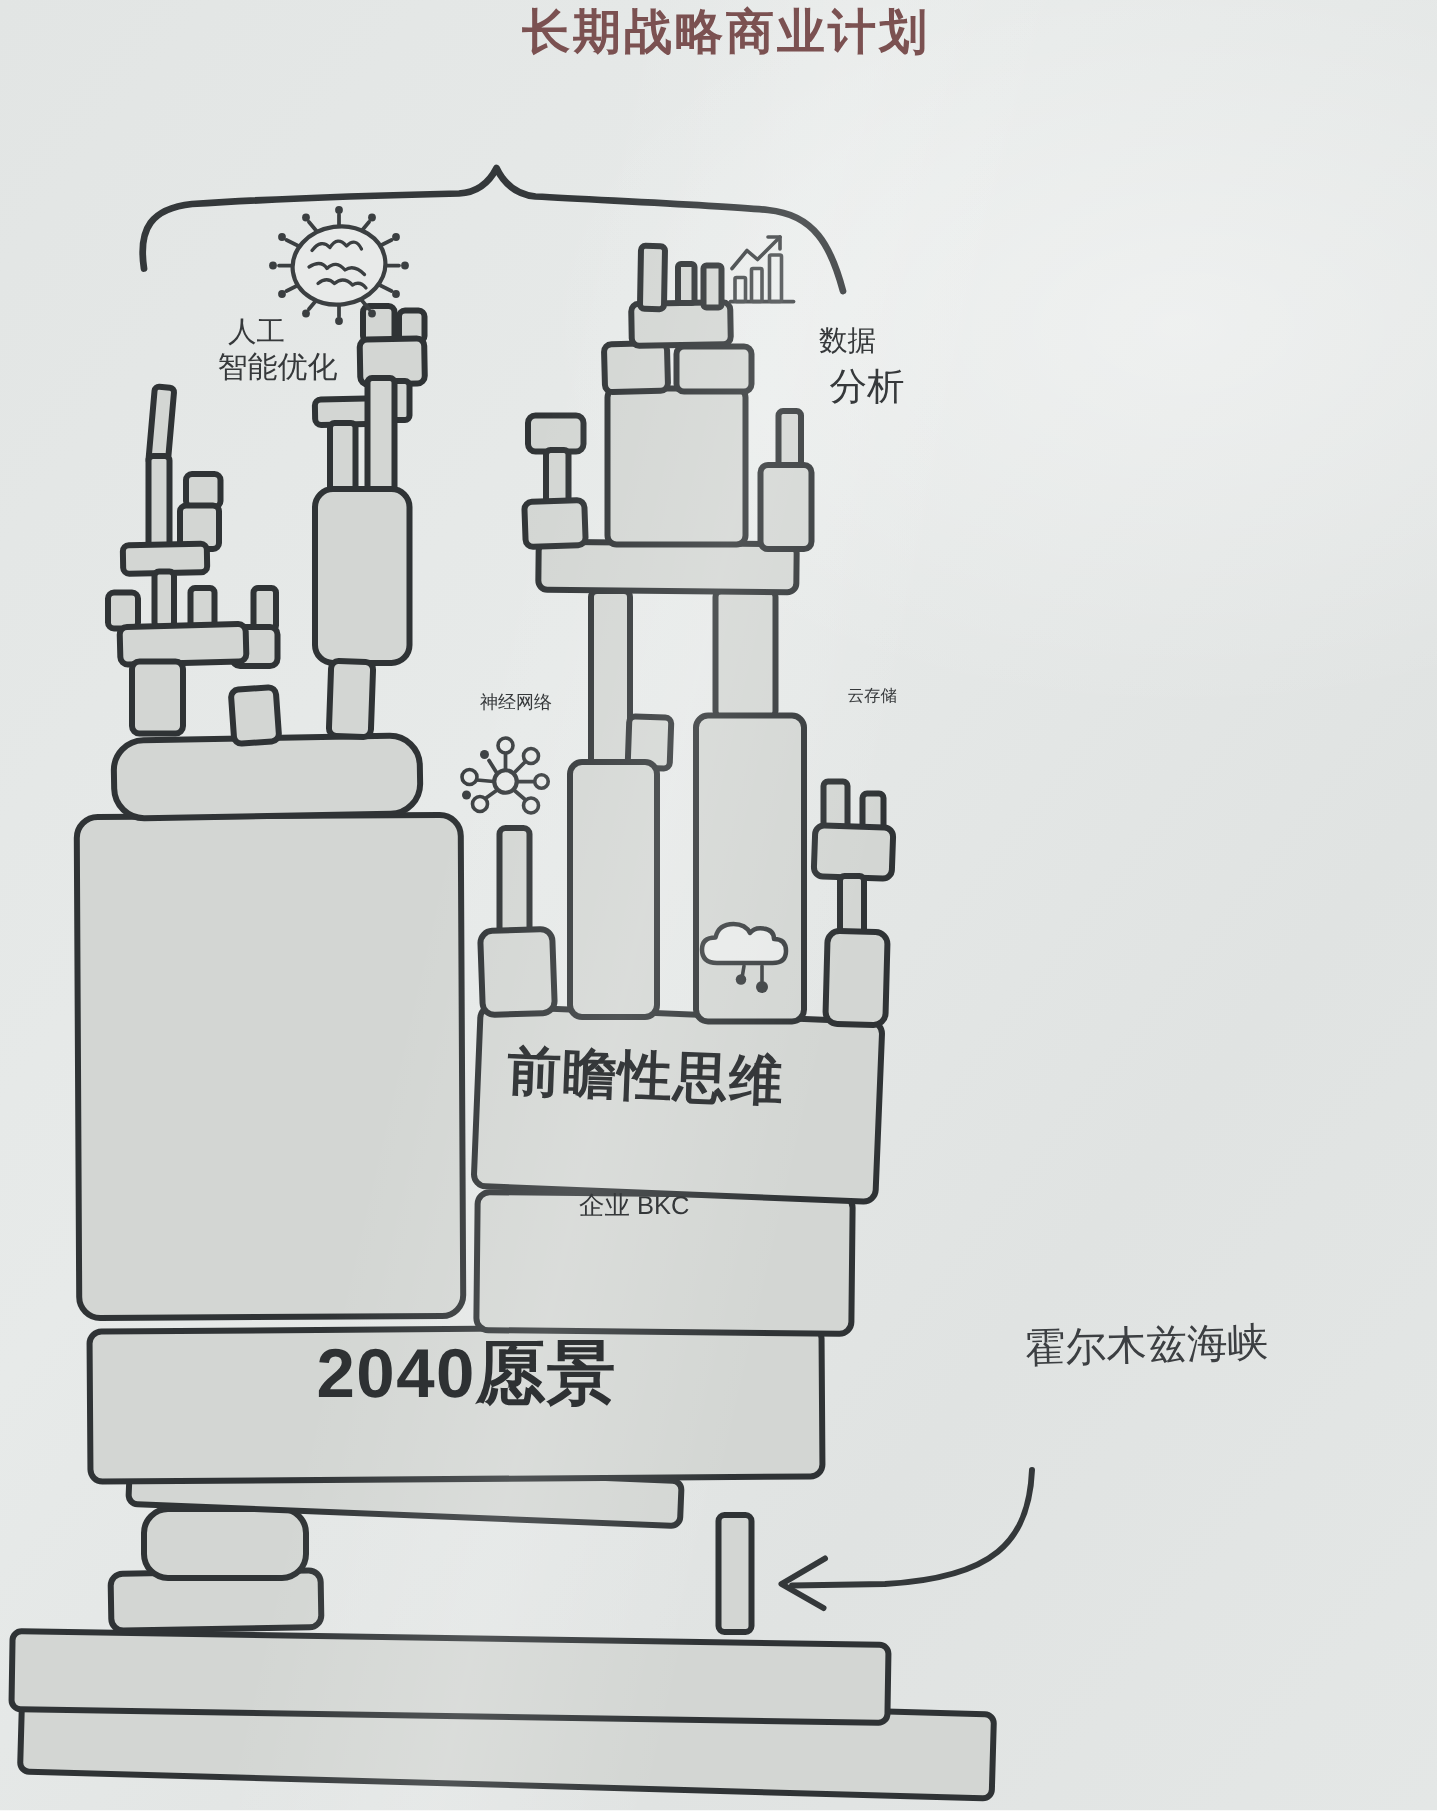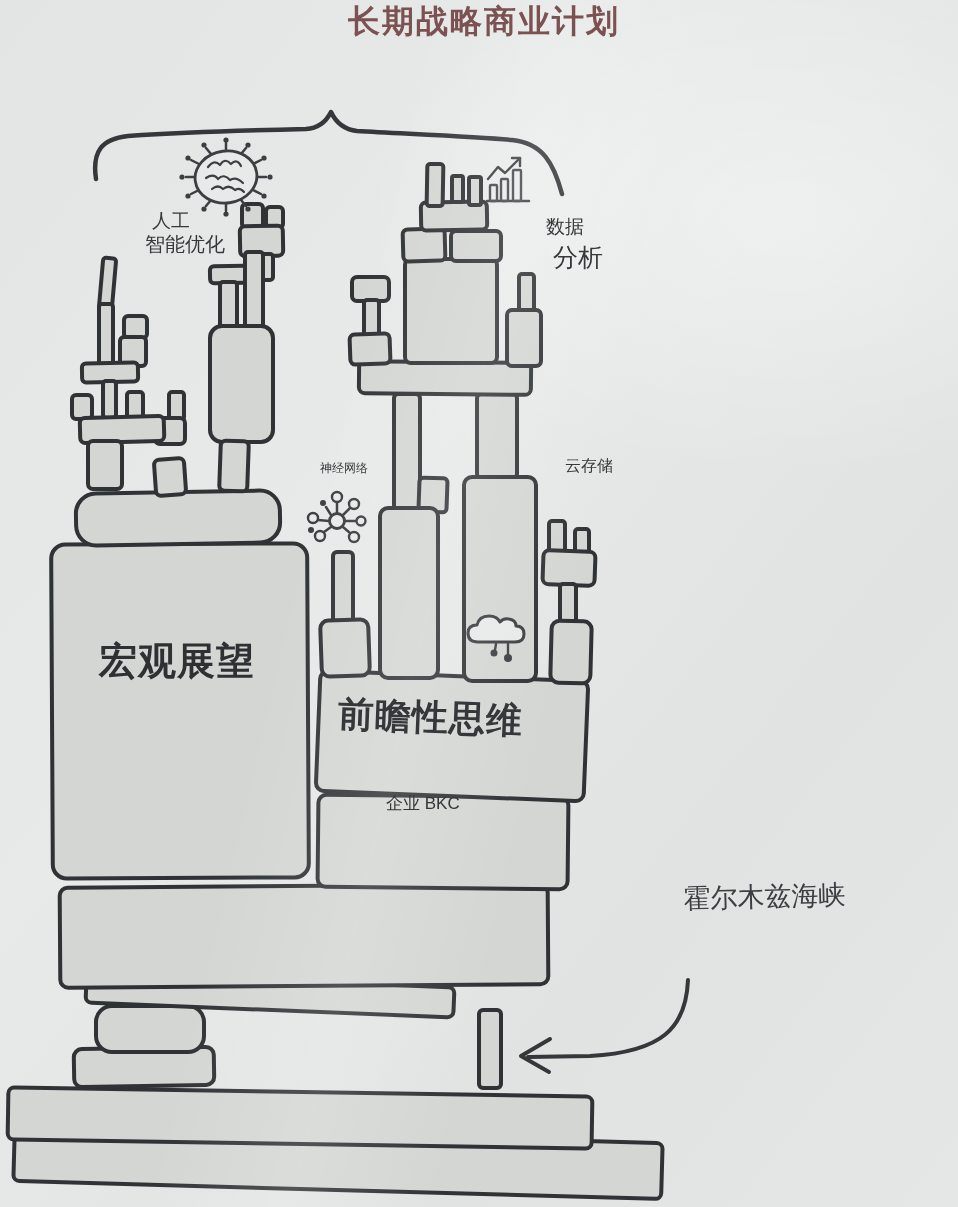--- a/index.html
+++ b/index.html
@@ -18,21 +18,21 @@
   .paper{fill:#e8eae9;}
   .dot{fill:#3b3f41;stroke:none;}
   .lbl{position:absolute;color:#36393b;white-space:nowrap;z-index:5;}
   .title{left:0;top:80;width:958px;text-align:center;font-size:32px;font-weight:600;
          letter-spacing:2px;color:#7b5151;transform:translateX(5px);}
   .ai1{left:152px;top:208px;font-size:19px;}
   .ai2{left:117px;top:231px;font-size:20px;margin-left:28px;}
   .da1{left:546px;top:214px;font-size:19px;}
   .da2{left:553px;top:241px;font-size:25px;}
   .nn{left:298px;top:460px;font-size:12px;margin-left:22px;}
-  .cs{left:565px;top:456px;font-size:16px;}
+  .cs{left:565px;top:456px;font-size:11px;}
   .macro{left:99px;top:636px;font-size:38px;font-weight:bold;letter-spacing:1px;color:#2e3133;}
   .fwd{left:339px;top:690px;font-size:36px;font-weight:bold;letter-spacing:1px;color:#35383a;
        transform:rotate(2.2deg);transform-origin:left top;}
   .bkc{left:386px;top:792px;font-size:17px;color:#343739;}
   .vision{left:211px;top:885px;font-size:46px;font-weight:bold;letter-spacing:1px;color:#2e3133;}
   .hormuz{left:683px;top:881px;font-size:27px;font-weight:500;color:#3c3f42;
           transform:rotate(-1.5deg);transform-origin:left top;}
 </style>
 </head>
 <body>
@@ -172,18 +172,18 @@
   </g>
 </svg>
 
 <div class="lbl title">长期战略商业计划</div>
 <div class="lbl ai1">人工</div>
 <div class="lbl ai2">智能优化</div>
 <div class="lbl da1">数据</div>
 <div class="lbl da2">分析</div>
 <div class="lbl nn">神经网络</div>
 <div class="lbl cs">云存储</div>
-<div class="lbl macro">宏观展望</div>
 <div class="lbl fwd">前瞻性思维</div>
 <div class="lbl bkc">企业 BKC</div>
+<div class="lbl vision">2040愿景</div>
 <div class="lbl hormuz">霍尔木兹海峡</div>
 
 </div>
 
 </body></html>

